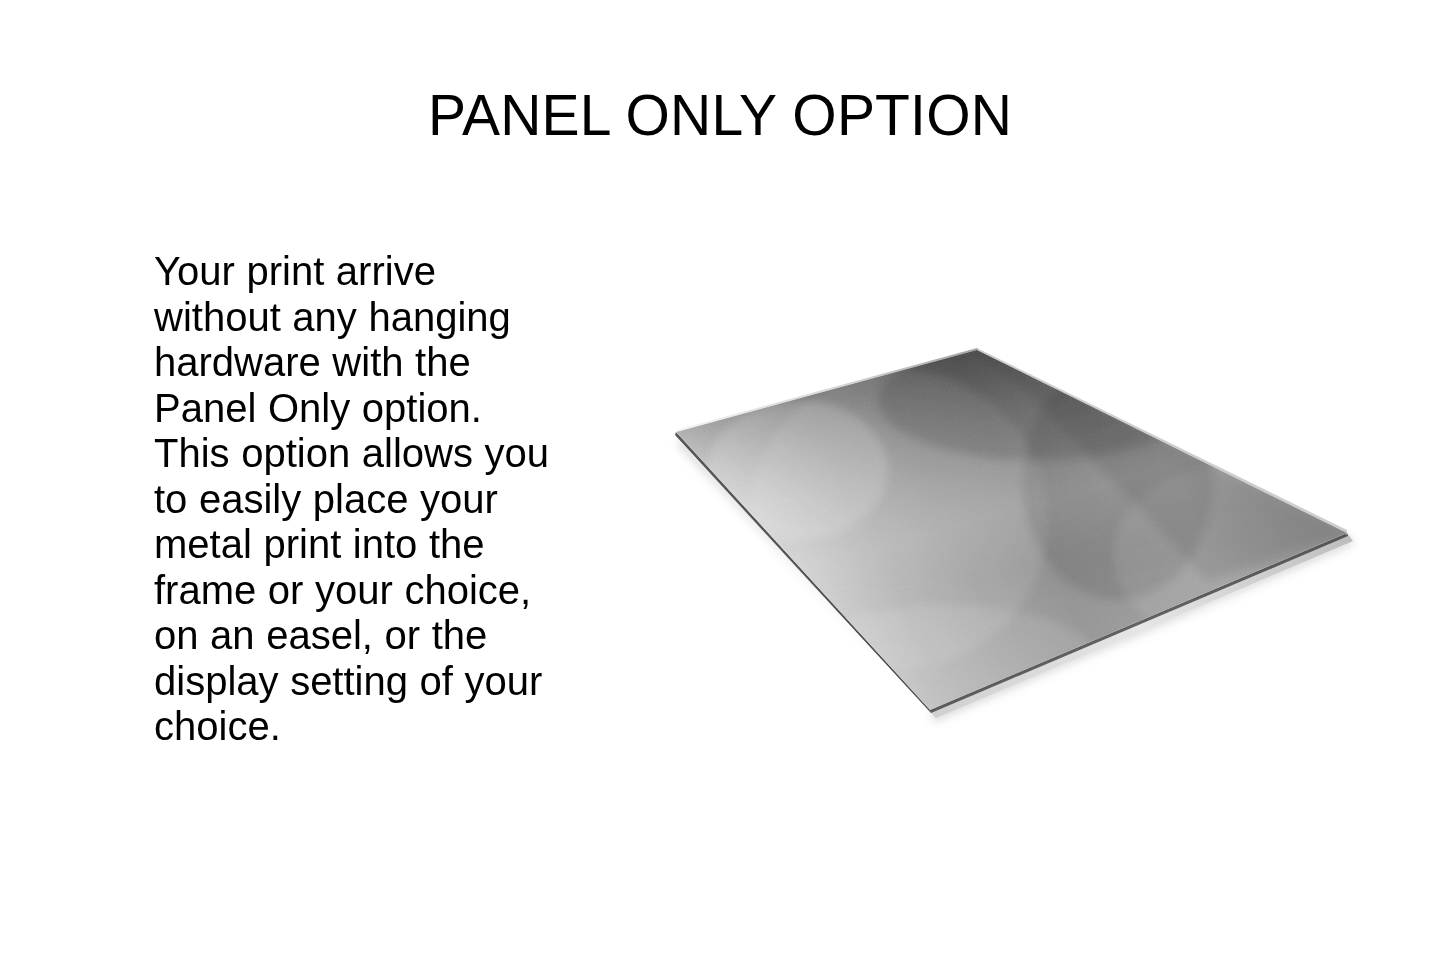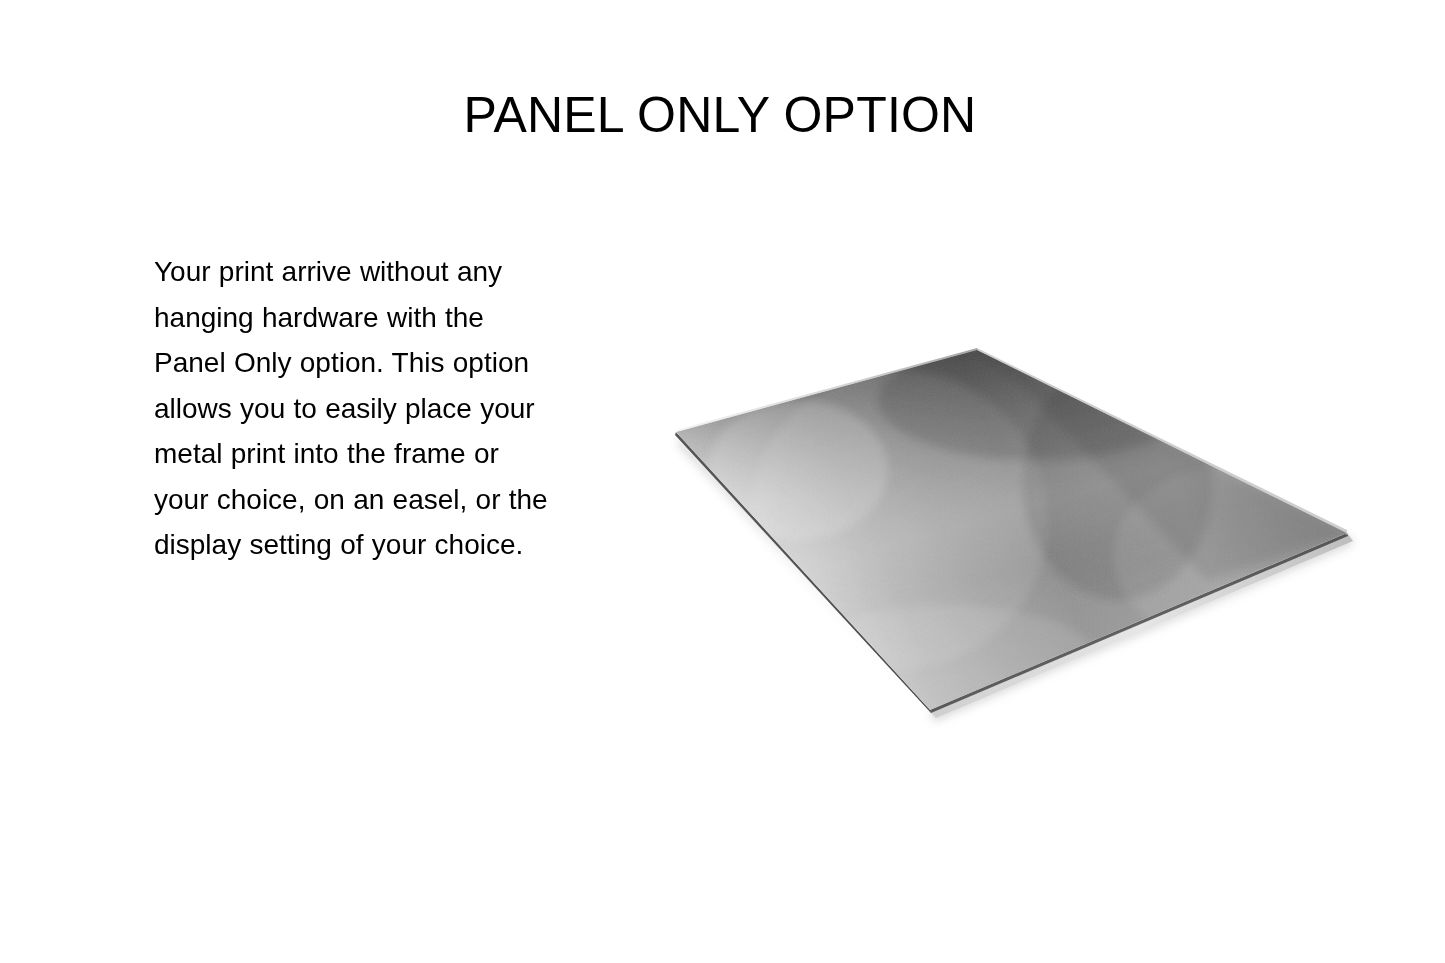--- a/index.html
+++ b/index.html
@@ -20,42 +20,42 @@
     overflow: hidden;
   }
 
   
   .slide-title {
     position: absolute;
     left: 0;
     top: 78px;
     width: 1445px;
     text-align: center;
-    font-size: 50px;
+    font-size: 57px;
     line-height: 74px;
     font-weight: 400;
     letter-spacing: 0.2px;
     color: #000000;
     white-space: nowrap;
     
     transform: translateX(-1px);
   }
   .title-inner {
     display: inline-block;
     padding-right: 0;
     margin-left: -3px;
   }
 
   
   .body-copy {
     position: absolute;
     left: 154px;
     top: 249px;
     width: 404px;
-    font-size: 28px;
+    font-size: 40px;
     line-height: 45.5px;
     font-weight: 400;
     color: #000000;
     text-align: left;
     word-spacing: 0.5px;
   }
 
   
   .panel-figure {
     position: absolute;

